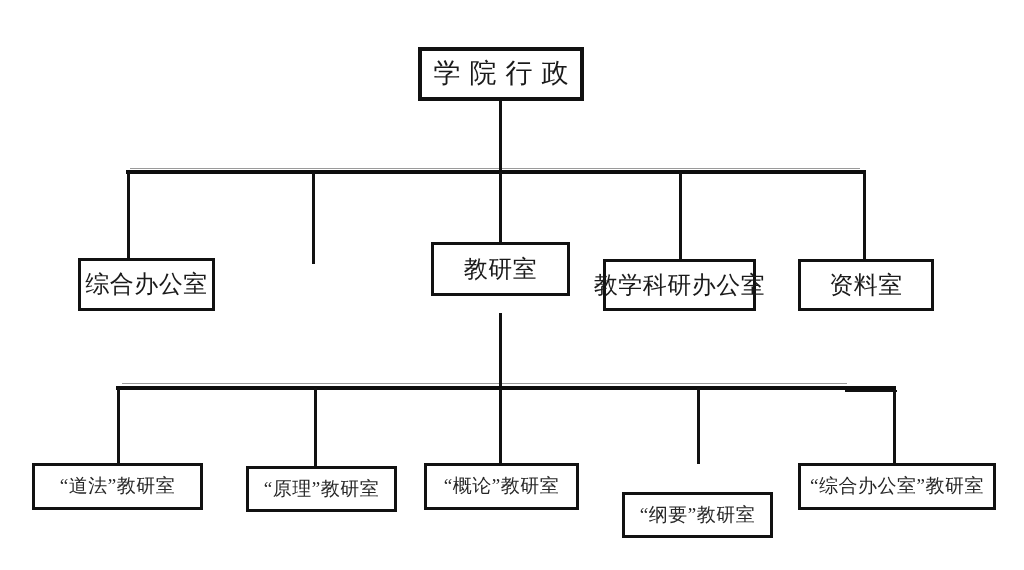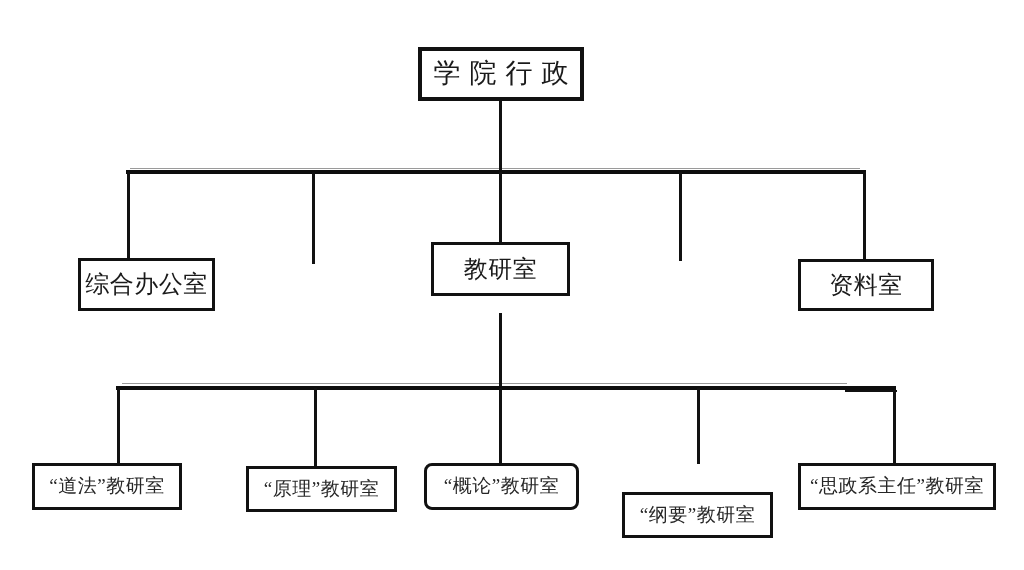--- a/index.html
+++ b/index.html
@@ -100,50 +100,53 @@
 
   <div class="node level2" style="left:78px; top:258px; width:137px; height:53px;">
     <span class="node-label">综合办公室</span>
   </div>
 
 
   <div class="node level2" style="left:431px; top:242px; width:139px; height:54px;">
     <span class="node-label">教研室</span>
   </div>
 
+  <div class="node level2" style="left:603px; top:259px; width:153px; height:52px;">
+    <span class="node-label">教学科研办公室</span>
+  </div>
 
   <div class="node level2" style="left:798px; top:259px; width:136px; height:52px;">
     <span class="node-label">资料室</span>
   </div>
 
   <div class="conn v" style="left:499px; top:313px; width:3px; height:76px;"></div>
 
   <div class="conn bus" style="left:116px; top:386px; width:780px;"></div>
   <div class="conn wisp" style="left:122px; top:383px; width:725px;"></div>
   <div class="conn h" style="left:845px; top:390px; width:52px; height:2px;"></div>
 
   <div class="conn v" style="left:117px; top:388px; width:3px; height:76px;"></div>
   <div class="conn v" style="left:314px; top:388px; width:3px; height:78px;"></div>
   <div class="conn v" style="left:499px; top:388px; width:3px; height:76px;"></div>
   <div class="conn v" style="left:697px; top:388px; width:3px; height:76px;"></div>
   <div class="conn v" style="left:893px; top:390px; width:3px; height:74px;"></div>
 
-  <div class="node level3" style="left:32px; top:463px; width:150px; height:47px;align-items:center;">
+  <div class="node level3" style="left:32px; top:463px; width:171px; height:47px;align-items:center;">
     <span class="node-label">“道法”教研室</span>
   </div>
 
   <div class="node level3" style="left:246px; top:466px; width:151px; height:46px;">
     <span class="node-label">“原理”教研室</span>
   </div>
 
-  <div class="node level3" style="left:424px; top:463px; width:155px; height:47px;border-radius:8px;">
+  <div class="node level3" style="left:424px; top:463px; width:155px; height:47px;">
     <span class="node-label">“概论”教研室</span>
   </div>
 
   <div class="node level3" style="left:622px; top:463px; width:151px; height:46px;margin-top:29px;">
     <span class="node-label">“纲要”教研室</span>
   </div>
 
   <div class="node level3" style="left:798px; top:463px; width:198px; height:47px;">
-    <span class="node-label">“思政系主任”教研室</span>
+    <span class="node-label">“综合办公室”教研室</span>
   </div>
 
 </div>
 
 </body></html>

